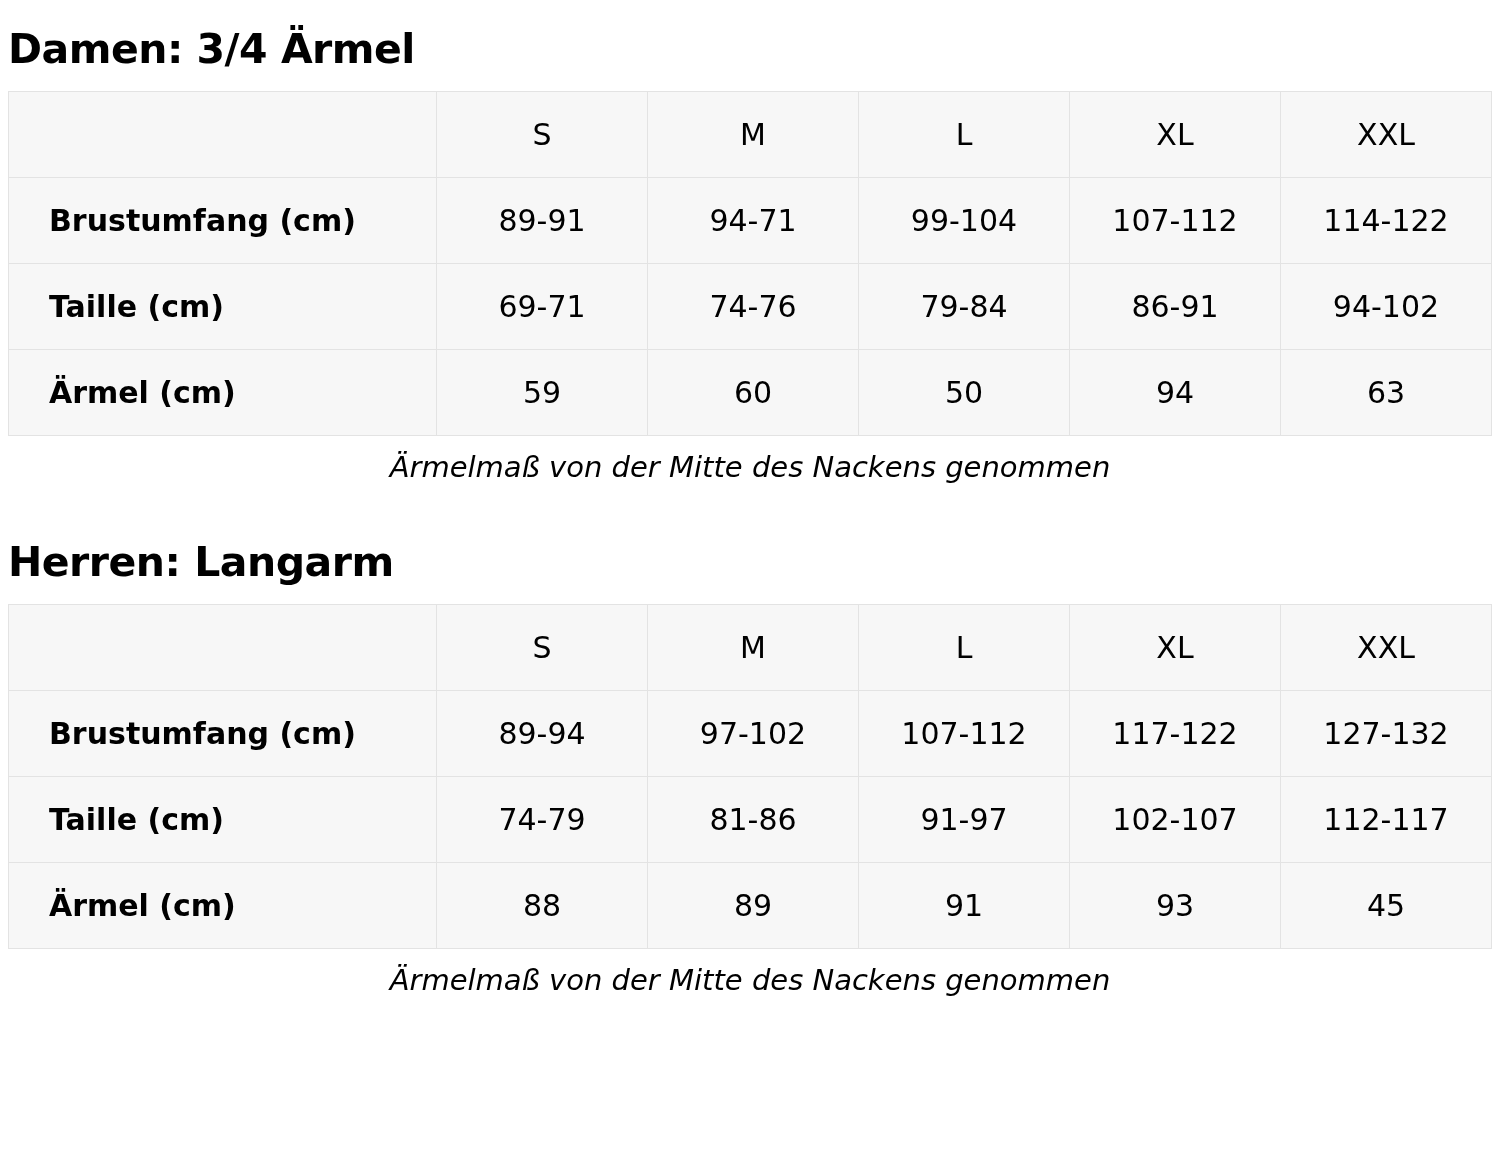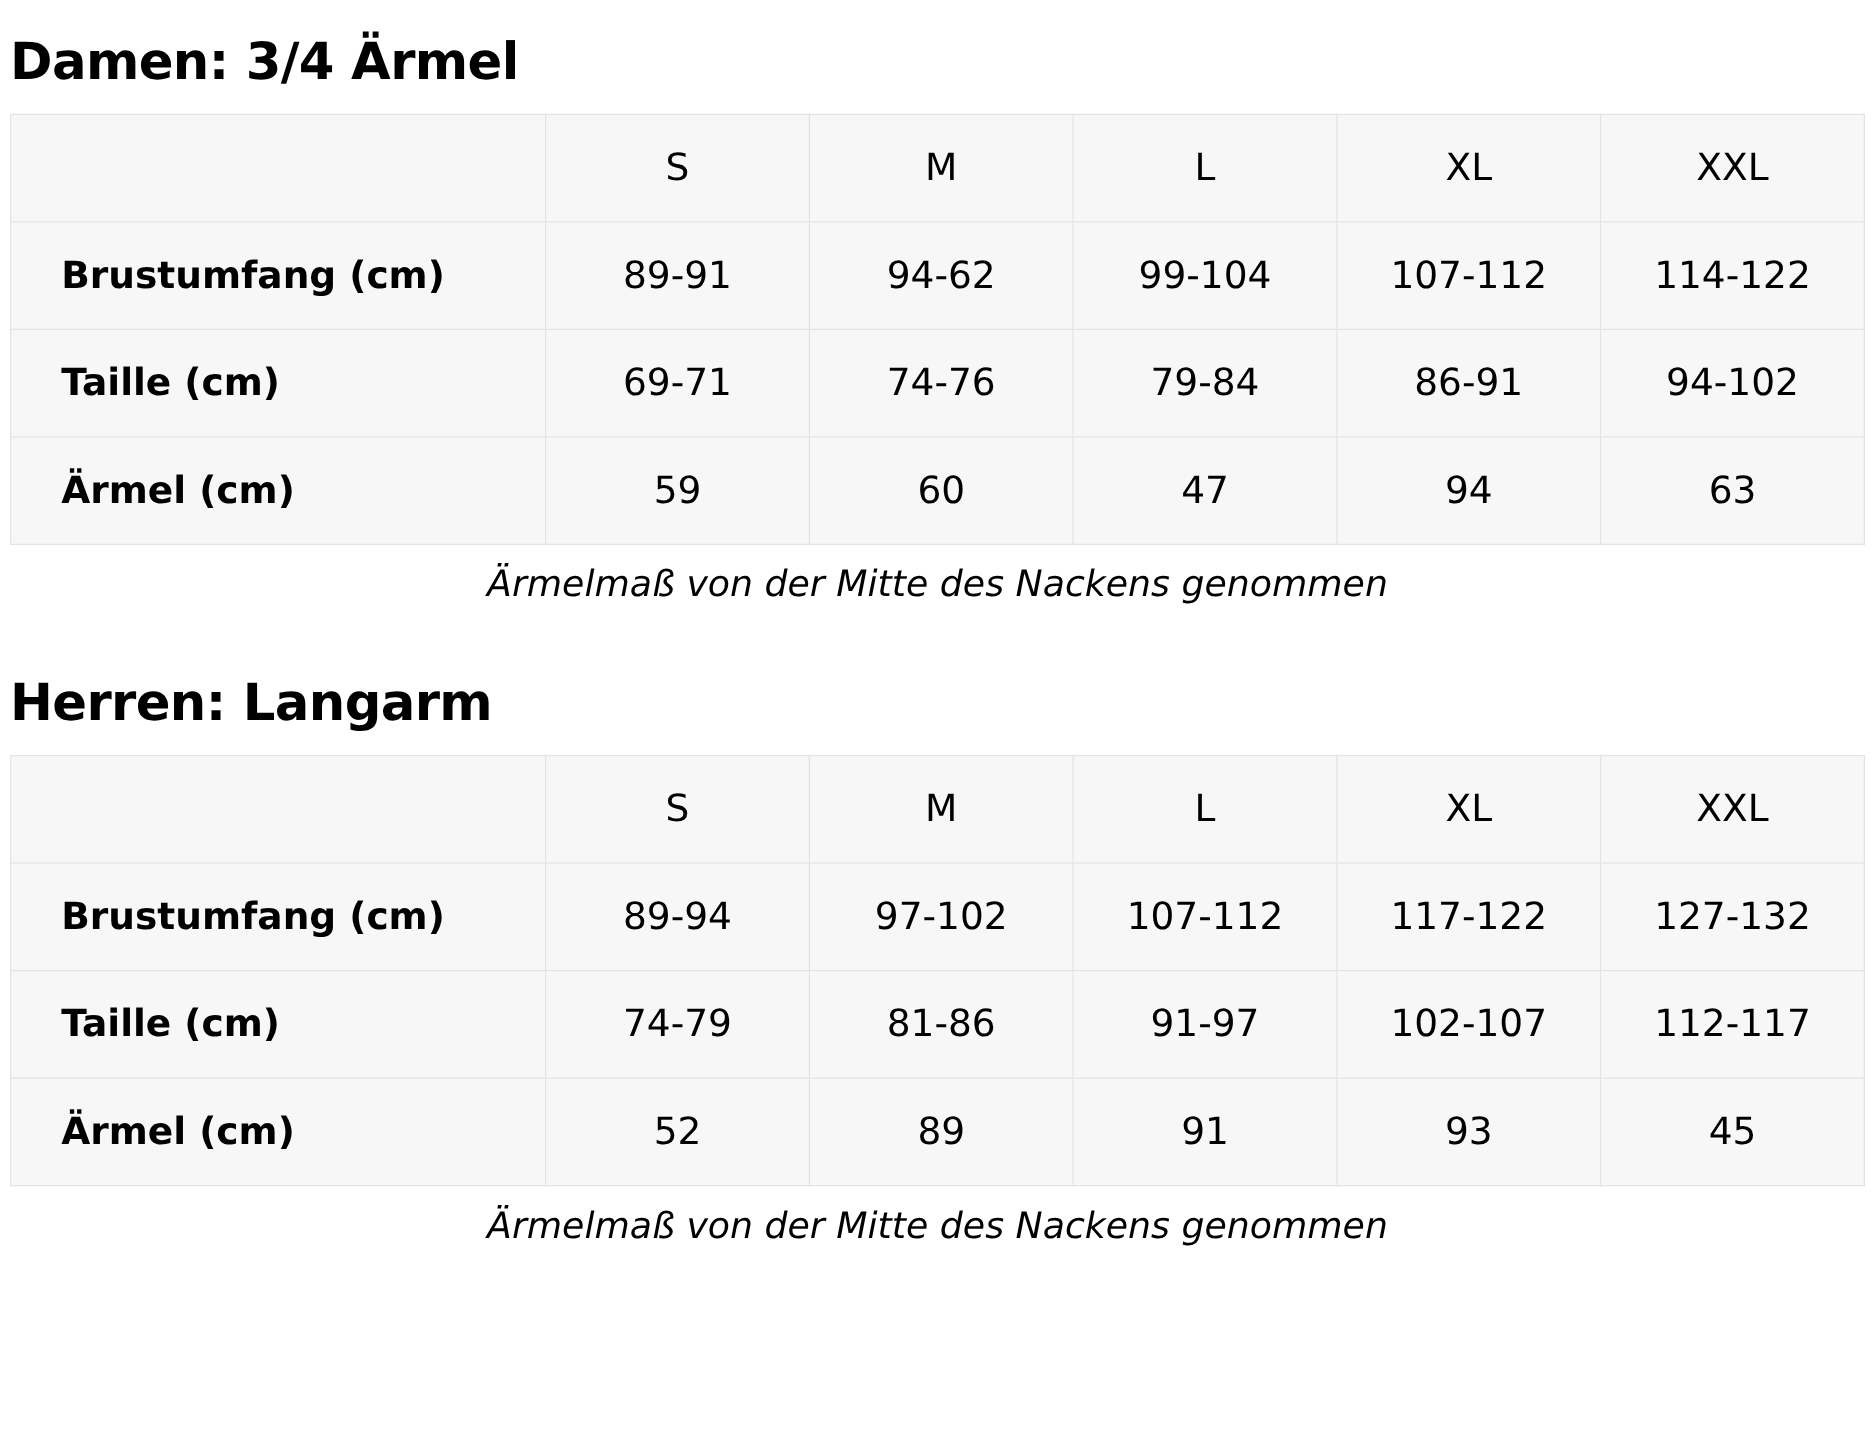--- a/index.html
+++ b/index.html
@@ -100,38 +100,38 @@
           <th>M</th>
           <th>L</th>
           <th>XL</th>
           <th>XXL</th>
         </tr>
       </thead>
       <tbody>
         <tr>
           <td class="row-label">Brustumfang (cm)</td>
           <td>89-91</td>
-          <td>94-62</td>
+          <td>94-71</td>
           <td>99-104</td>
           <td>107-112</td>
           <td>114-122</td>
         </tr>
         <tr>
           <td class="row-label">Taille (cm)</td>
           <td>69-71</td>
           <td>74-76</td>
           <td>79-84</td>
           <td>86-91</td>
           <td>94-102</td>
         </tr>
         <tr>
           <td class="row-label">Ärmel (cm)</td>
           <td>59</td>
           <td>60</td>
-          <td>47</td>
+          <td>50</td>
           <td>94</td>
           <td>63</td>
         </tr>
       </tbody>
     </table>
 
     <p class="note">Ärmelmaß von der Mitte des Nackens genommen</p>
   </div>
 
   <div class="spacer"></div>
@@ -170,21 +170,21 @@
         <tr>
           <td class="row-label">Taille (cm)</td>
           <td>74-79</td>
           <td>81-86</td>
           <td>91-97</td>
           <td>102-107</td>
           <td>112-117</td>
         </tr>
         <tr>
           <td class="row-label">Ärmel (cm)</td>
-          <td>52</td>
+          <td>88</td>
           <td>89</td>
           <td>91</td>
           <td>93</td>
           <td>45</td>
         </tr>
       </tbody>
     </table>
 
     <p class="note">Ärmelmaß von der Mitte des Nackens genommen</p>
   </div>

